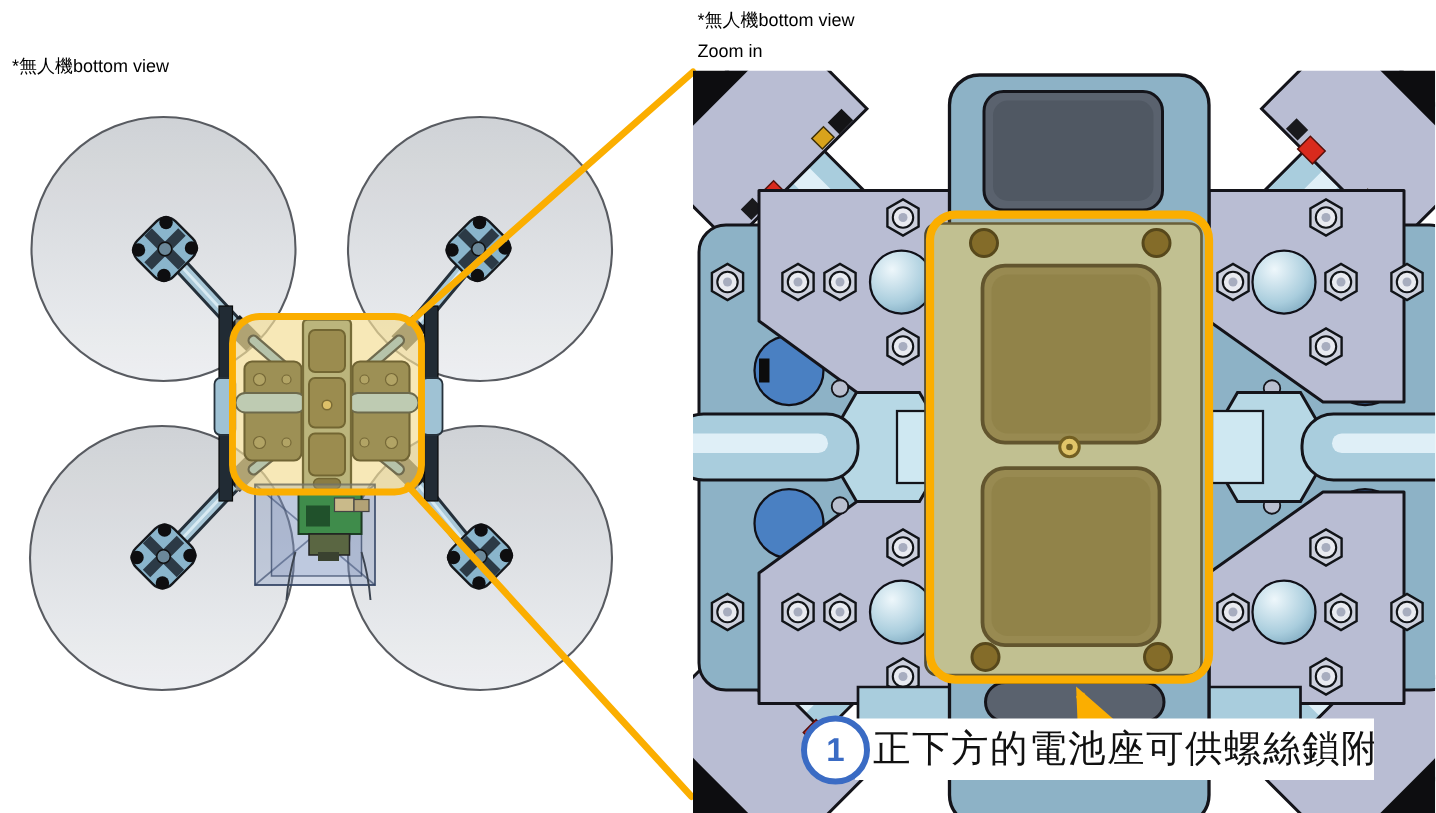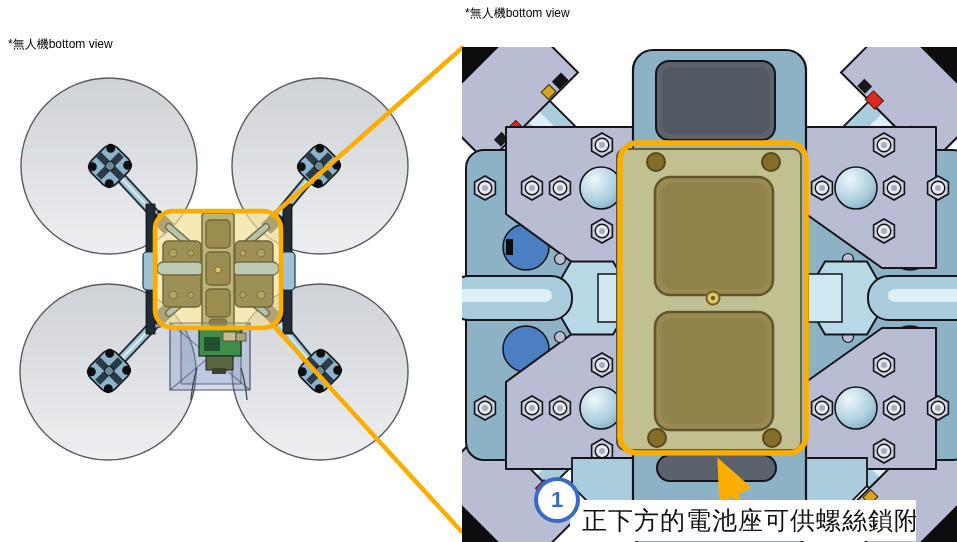--- a/index.html
+++ b/index.html
@@ -5,21 +5,21 @@
   html,body{margin:0;padding:0;background:#fff;}
   .stage{position:relative;width:957px;height:542px;background:#fff;overflow:hidden;
          font-family:"Liberation Sans",sans-serif;}
   .stage svg{position:absolute;display:block;}
   .caption{position:absolute;color:#000;font-size:12px;line-height:21px;white-space:nowrap;}
   #left-caption{left:8px;top:34px;}
   #right-caption{left:465px;top:3px;}
   #callout-circle{position:absolute;left:534px;top:477px;width:38px;height:38px;
      border:4.5px solid #3A6BC4;border-radius:50%;background:#fff;color:#3A6BC4;
      font-weight:bold;font-size:22px;line-height:38px;text-align:center;z-index:30;}
-  #callout-text{position:absolute;left:570px;top:500px;width:346px;height:41px;
+  #callout-text{position:absolute;left:570px;top:479px;width:346px;height:41px;
      background:#fff;color:#111;font-family:"Liberation Serif",serif;font-size:25px;
      line-height:41px;padding-left:12px;letter-spacing:1px;box-sizing:border-box;
      white-space:nowrap;overflow:hidden;z-index:25;}
 </style>
 </head>
 <body>
 
 <div class="stage">
 
   <svg style="left:0;top:0" width="460" height="542" viewBox="0 0 460 542">
@@ -268,19 +268,20 @@
       <rect x="620" y="143" width="186" height="310" rx="17" fill="rgba(255,215,95,0.15)" stroke="#FBAE00" stroke-width="5.5"></rect>
 
       <line x1="741" y1="507" x2="720" y2="463" stroke="#FBAE00" stroke-width="6" marker-end="url(#ah)"></line>
     </g>
   </svg>
 
   <div class="caption" id="left-caption">*無人機bottom view</div>
 
   <div class="caption" id="right-caption">
     <div>*無人機bottom view</div>
+    <div>Zoom in</div>
   </div>
 
   <div id="callout-circle">1</div>
 
   <div id="callout-text">正下方的電池座可供螺絲鎖附</div>
 
 </div>
 
 </body></html>

